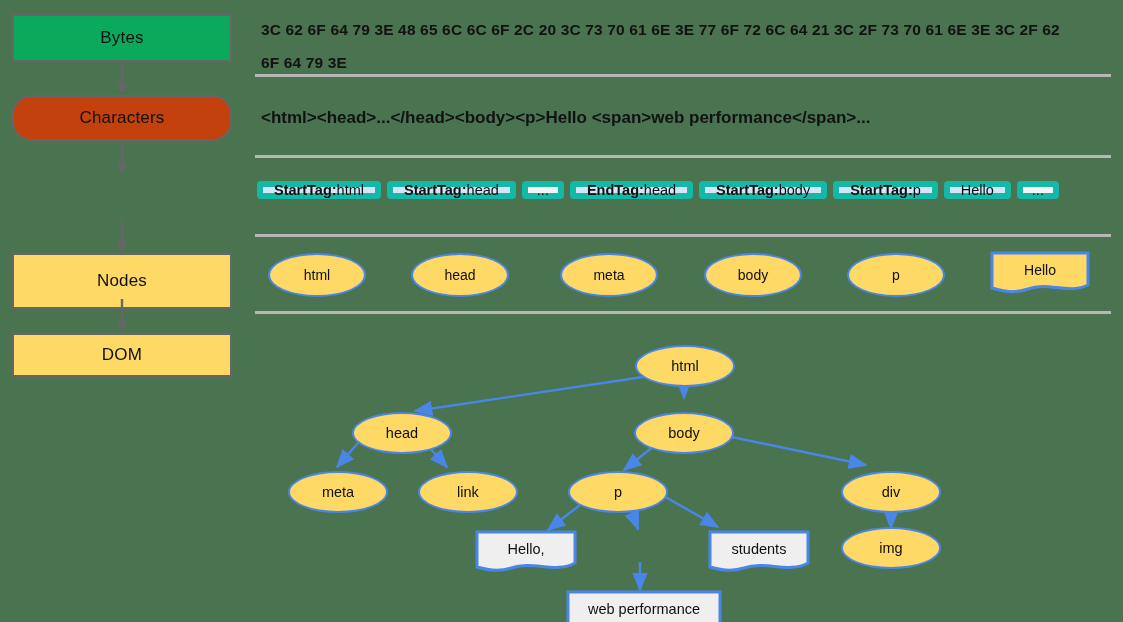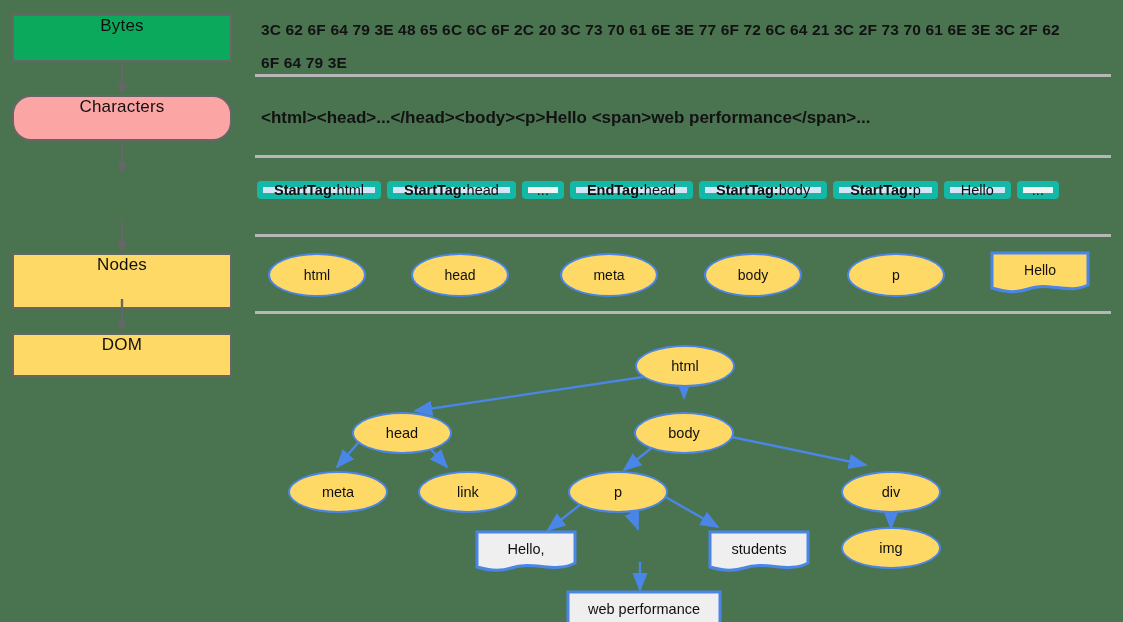--- a/index.html
+++ b/index.html
@@ -15,27 +15,28 @@
     overflow: hidden;
     font-family: "Liberation Sans", sans-serif;
   }
 
   
   .stage-box {
     position: absolute;
     box-sizing: border-box;
     border: 2px solid #666666;
     display: flex;
+    align-items: center;
     justify-content: center;
     font-size: 17px;
     color: #111111;
     letter-spacing: .2px;
   }
   .stage-green  { background: #0ba95c; }
-  .stage-blue   { background: #fca5a5; border-radius: 19px; }
+  .stage-blue   { background: #c2410c; border-radius: 19px; }
   .stage-yellow { background: #ffd966; }
 
   .stage-arrow { position: absolute; }
 
   
   .divider {
     position: absolute;
     height: 3px;
     background: #b7b7b7;
   }

